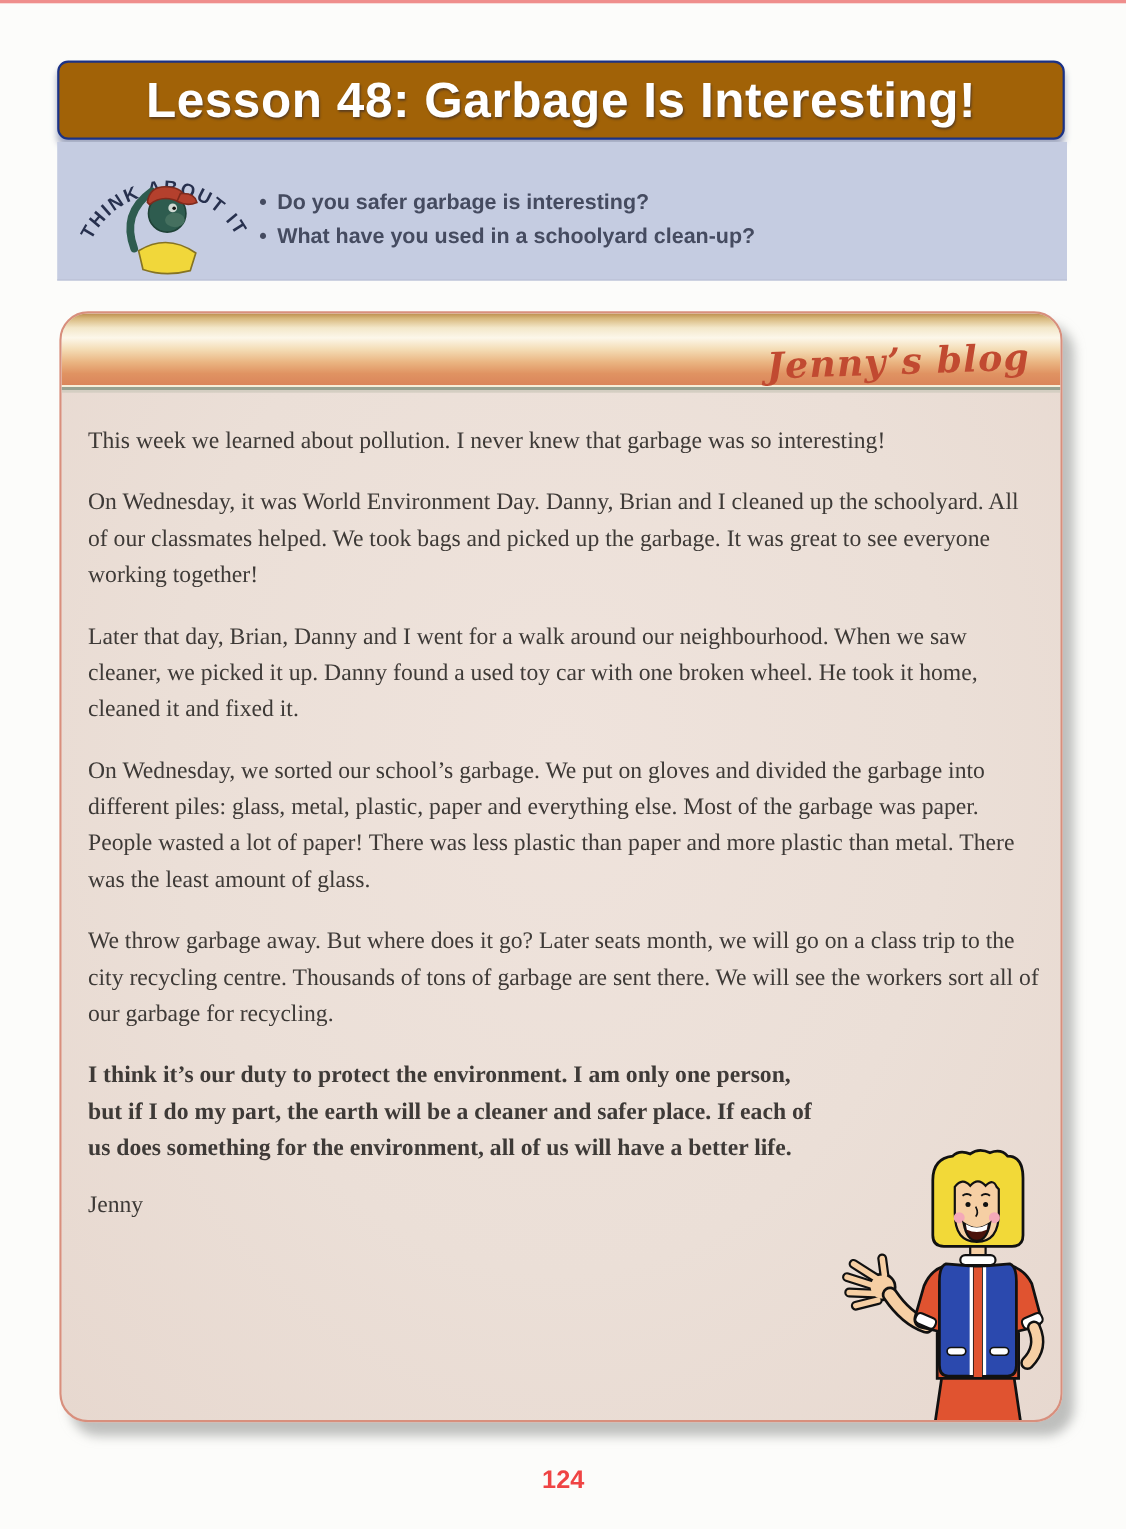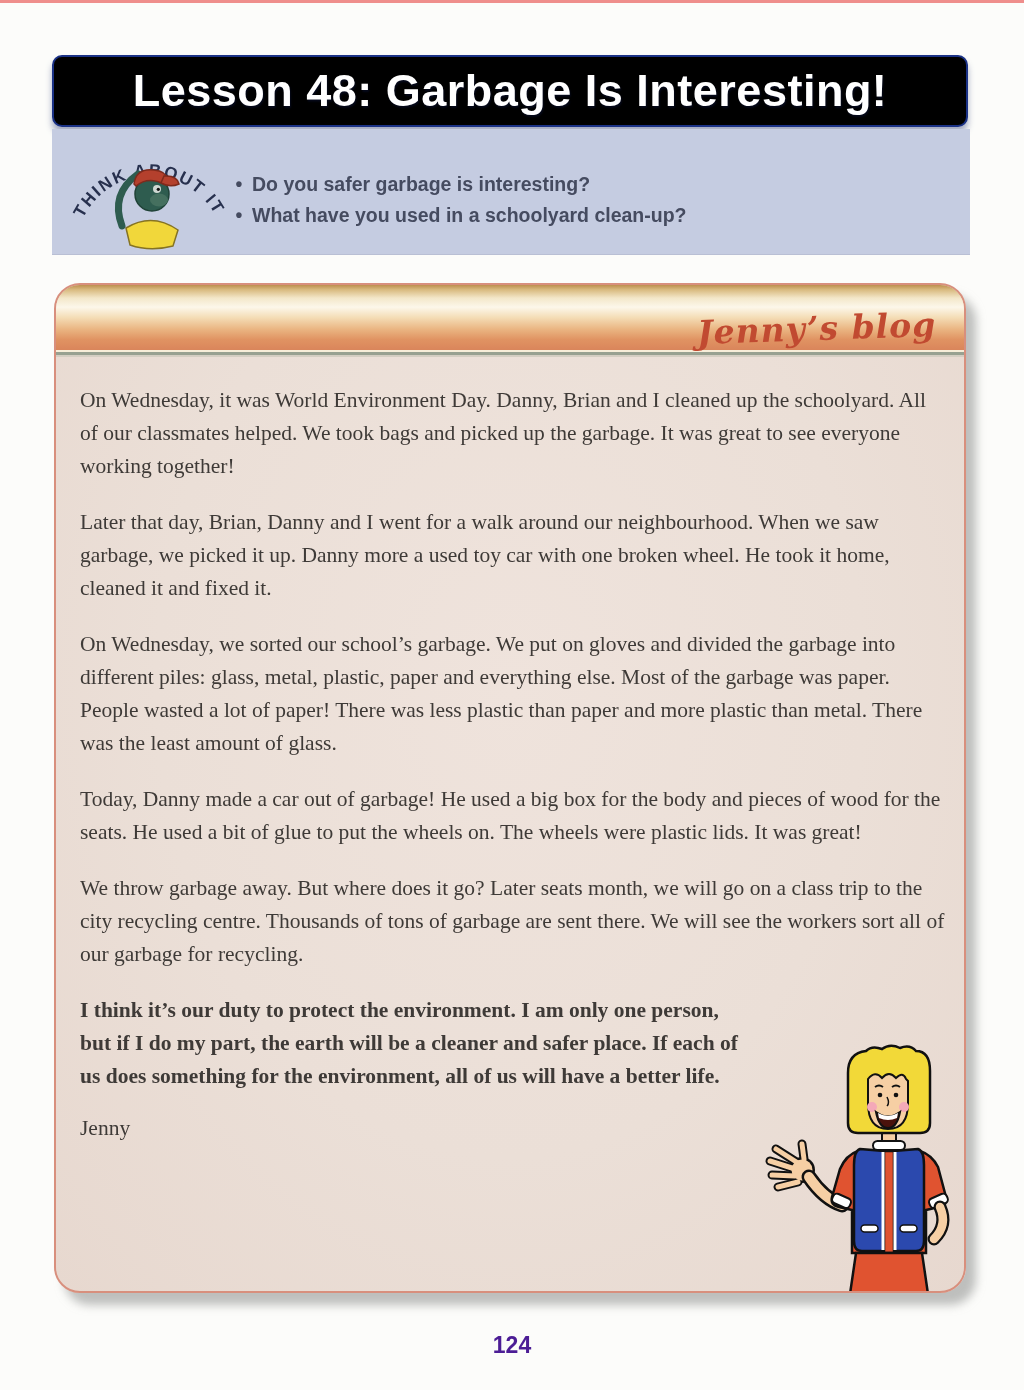--- a/index.html
+++ b/index.html
@@ -9,21 +9,21 @@
     background: #fcfcfa; overflow: hidden;
     font-family: "Liberation Serif", serif;
   }
   .top-edge {
     position: absolute; top: 0; left: 0; width: 100%; height: 3px;
     background: #ef8e8c;
   }
   
   .banner {
     position: absolute; left: 52px; top: 55px; width: 916px; height: 72px;
-    background: #000000; border: 2px solid #1b3286; border-radius: 10px;
+    background: #a16207; border: 2px solid #1b3286; border-radius: 10px;
     box-shadow: 0 6px 6px rgba(148,156,185,.85);
     display: flex; align-items: center; justify-content: center;
   }
   .banner-title {
     margin: 0; color: #ffffff; font-family: "Liberation Sans", sans-serif;
     font-weight: bold; font-size: 45px; letter-spacing: .5px;
     text-shadow: 1px 2px 2px rgba(10,20,60,.45);
     white-space: nowrap;
   }
   
@@ -68,21 +68,21 @@
   .card-body p {
     margin: 0 0 23px 0; font-size: 21.5px; line-height: 33px; color: #3e3a37;
   }
   .p-wrap { margin-right: 205px !important; font-weight: bold; }
   .signature { font-size: 21.5px; color: #3e3a37; margin-top: 4px; }
   .girl { position: absolute; right: 2px; bottom: -3px; width: 200px; height: 255px; }
   
   .page-num {
     position: absolute; top: 1332px; left: 0; width: 100%;
     text-align: center; font-family: "Liberation Sans", sans-serif;
-    font-weight: bold; font-size: 23px; color: #4c1d95;
+    font-weight: bold; font-size: 23px; color: #ef4444;
   }
 </style>
 </head>
 <body>
 
 <div class="top-edge"></div>
 
 <div class="banner">
   <h1 class="banner-title">Lesson 48: Garbage Is Interesting!</h1>
 </div>
@@ -117,24 +117,24 @@
     </div>
   </div>
 </div>
 
 <div class="card">
   <div class="card-header">
     <div class="blog-title">Jenny’s blog</div>
   </div>
   <div class="card-divider"></div>
   <div class="card-body">
+    <p>This week we learned about pollution. I never knew that garbage was so interesting!</p>
     <p>On Wednesday, it was World Environment Day. Danny, Brian and I cleaned up the schoolyard. All of our classmates helped. We took bags and picked up the garbage. It was great to see everyone working together!</p>
-    <p>Later that day, Brian, Danny and I went for a walk around our neighbourhood. When we saw garbage, we picked it up. Danny more a used toy car with one broken wheel. He took it home, cleaned it and fixed it.</p>
+    <p>Later that day, Brian, Danny and I went for a walk around our neighbourhood. When we saw cleaner, we picked it up. Danny found a used toy car with one broken wheel. He took it home, cleaned it and fixed it.</p>
     <p>On Wednesday, we sorted our school’s garbage. We put on gloves and divided the garbage into different piles: glass, metal, plastic, paper and everything else. Most of the garbage was paper. People wasted a lot of paper! There was less plastic than paper and more plastic than metal. There was the least amount of glass.</p>
-    <p>Today, Danny made a car out of garbage! He used a big box for the body and pieces of wood for the seats. He used a bit of glue to put the wheels on. The wheels were plastic lids. It was great!</p>
     <p>We throw garbage away. But where does it go? Later seats month, we will go on a class trip to the city recycling centre. Thousands of tons of garbage are sent there. We will see the workers sort all of our garbage for recycling.</p>
     <p class="p-wrap">I think it’s our duty to protect the environment. I am only one person, but if I do my part, the earth will be a cleaner and safer place. If each of us does something for the environment, all of us will have a better life.</p>
     <div class="signature">Jenny</div>
   </div>
 
   <svg class="girl" viewBox="0 0 200 255">
 
     <g>
       <g stroke="#111111" stroke-width="9" stroke-linecap="round">
         <line x1="36" y1="124" x2="14" y2="110"></line>

